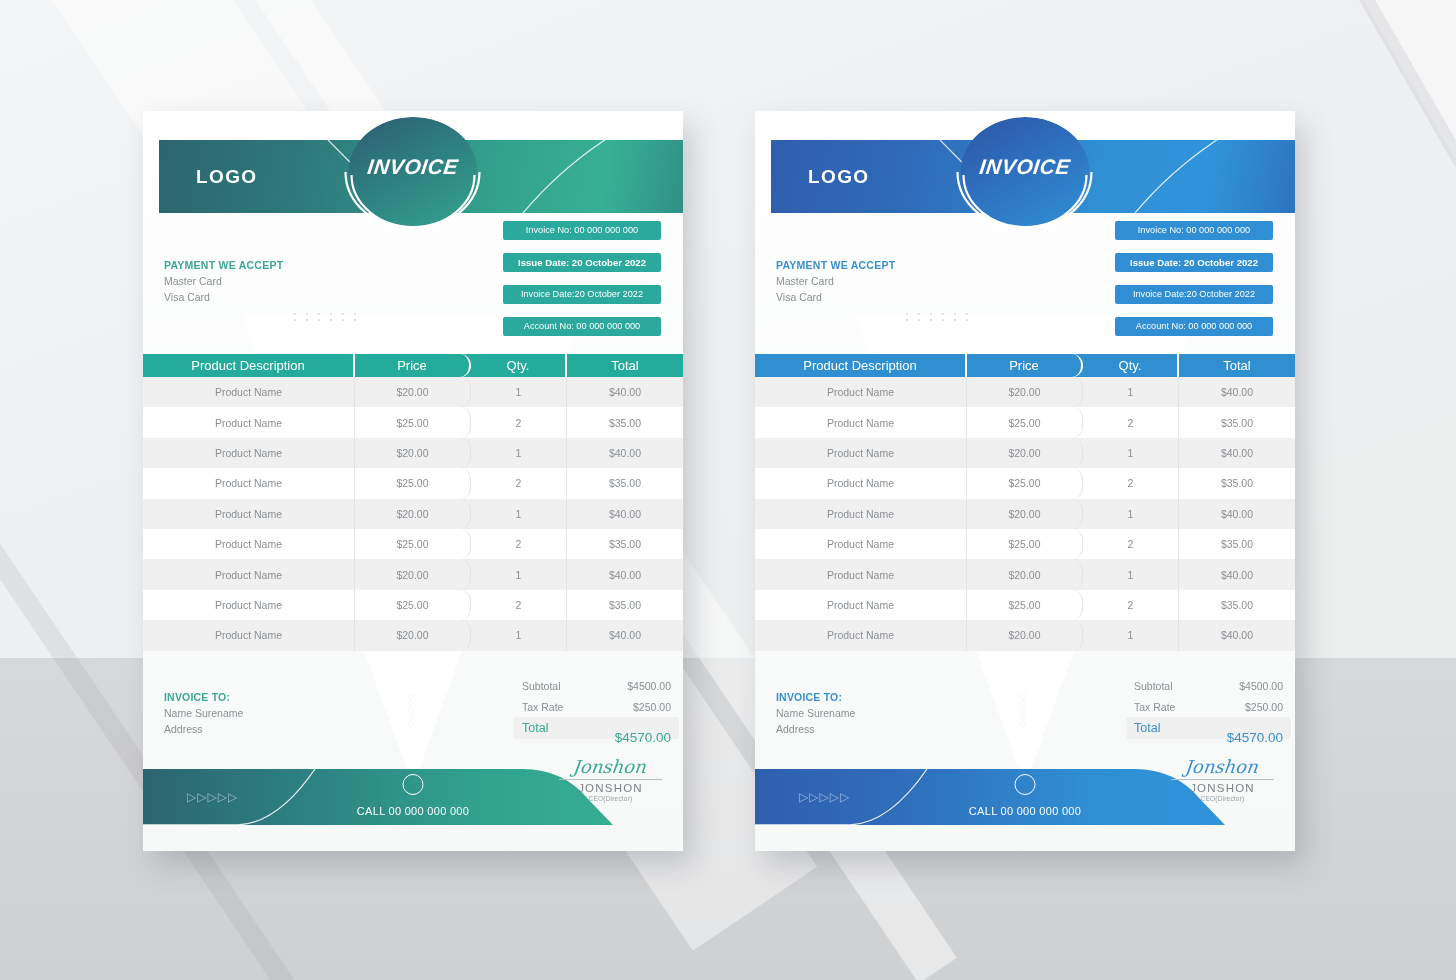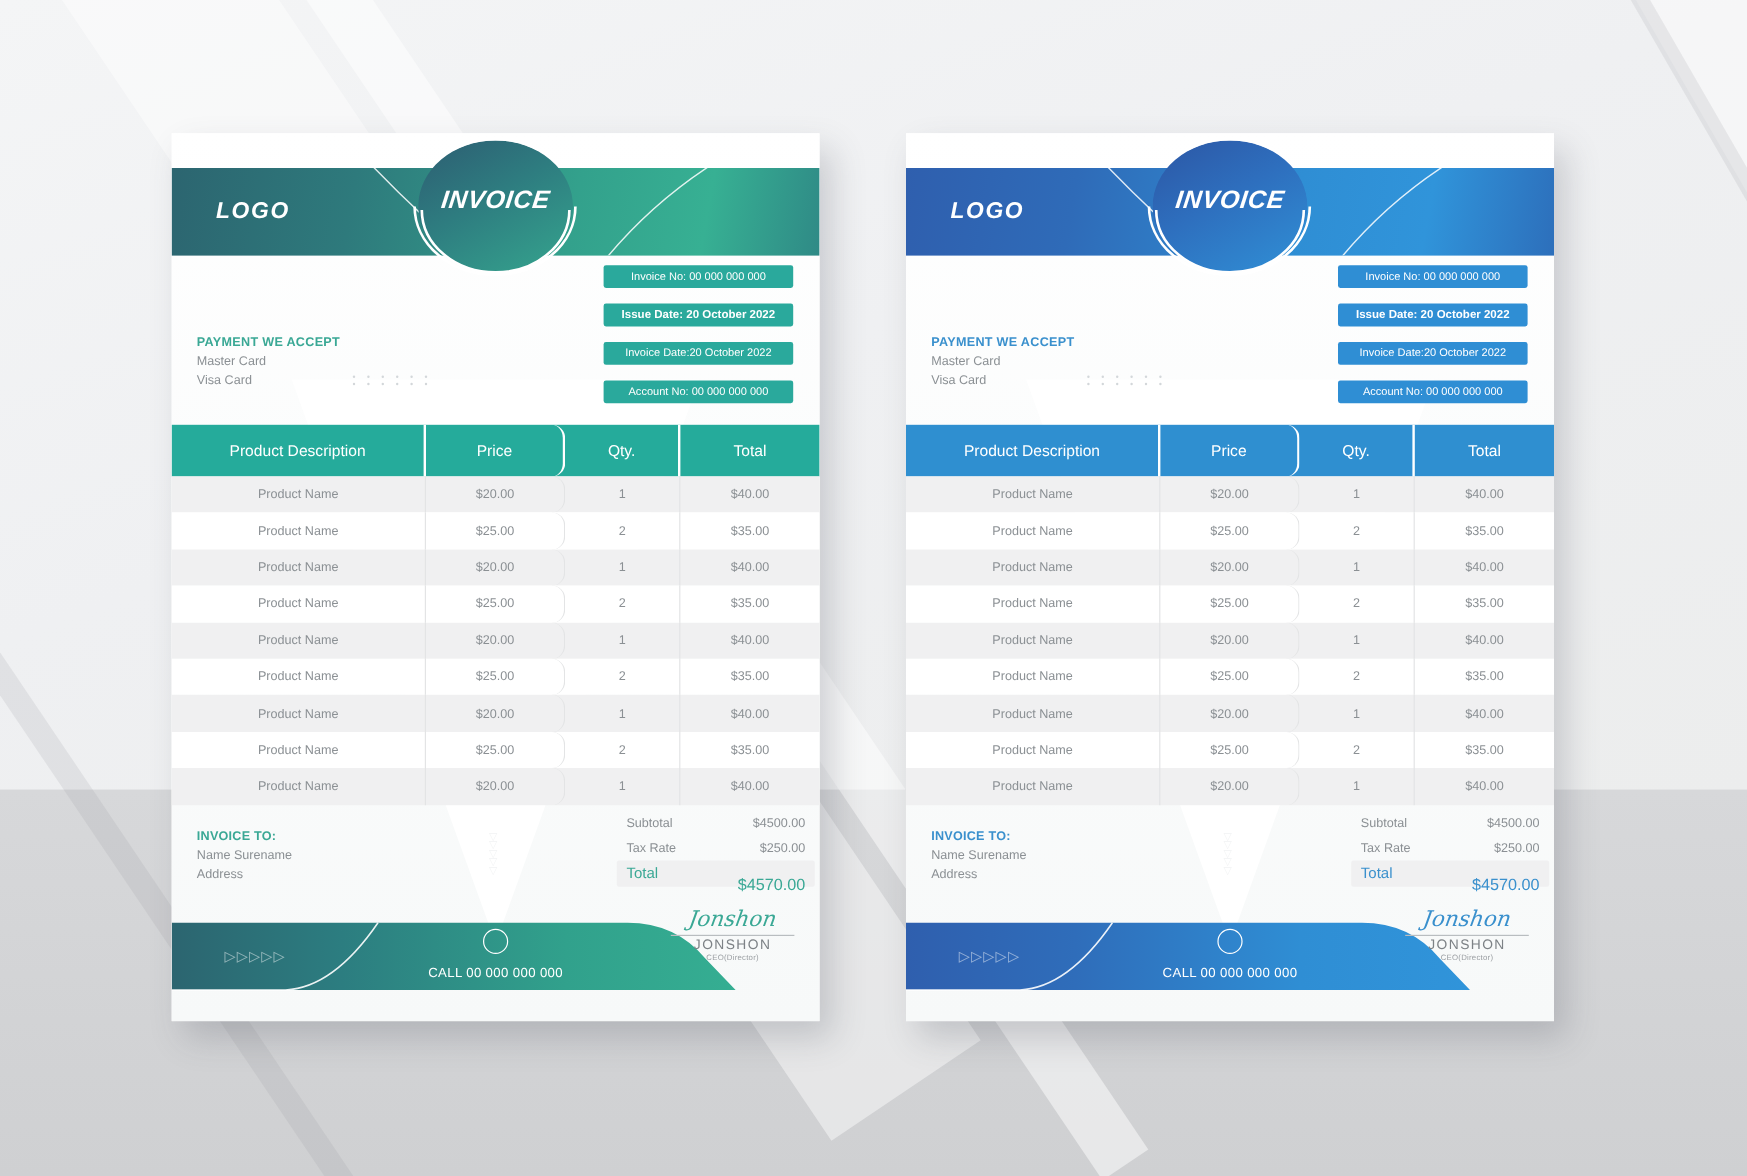--- a/index.html
+++ b/index.html
@@ -53,23 +53,22 @@
   .tri-wm::before{
     content:""; position:absolute; left:-170px; top:0;
     width:340px; height:470px;
     background:#ffffff;
     clip-path:polygon(50% 100%, 0 0, 100% 0);
     opacity:.95;
   }
 
   
   .hdr{
-    position:absolute; left:0; top:29px; width:100%; height:73px;
+    position:absolute; left:16px; top:29px; width:100%; height:73px;
     overflow:hidden;
-    font-style:italic;
   }
   .hdr-teal{ background:linear-gradient(100deg,#2c6570 0%,#2e7a7c 28%,#33a18c 62%,#37b093 82%,#2f8a86 100%); }
   .hdr-blue{ background:linear-gradient(100deg,#2f5fae 0%,#2f6bb8 26%,#2f8ed4 60%,#3094da 80%,#2d6fbb 100%); }
   .hdr svg{ position:absolute; left:0; top:0; width:100%; height:100%; }
 
   .logo{
     position:absolute; left:37px; top:50%; transform:translateY(-50%);
     color:#fff; font-size:19px; font-weight:bold; letter-spacing:1.4px;
   }
   .deco-icon{
@@ -92,42 +91,42 @@
     position:absolute; left:0; top:0; width:145px; height:119px;
   }
   .badge-txt{
     position:absolute; left:0; top:38px; width:145px; text-align:center;
     color:#fff; font-size:21px; font-weight:bold; letter-spacing:.6px;
     font-style:italic; transform:skewX(-7deg);
   }
 
   
   .pay{ position:absolute; left:21px; top:148px; }
-  .pay-title{ font-size:10.5px; font-weight:bold; letter-spacing:.25px;margin-top:20px; }
+  .pay-title{ font-size:10.5px; font-weight:bold; letter-spacing:.25px; }
   .pay-teal .pay-title{ color:#3aa895; }
   .pay-blue .pay-title{ color:#3a90cd; }
   .pay-line{ font-size:10.5px; color:#8b9094; margin-top:4px; }
 
   .dots{ position:absolute; left:151px; top:202px; display:grid;
          grid-template-columns:repeat(6,12px); grid-template-rows:repeat(2,6px); }
   .dots i{ display:block; width:2px; height:2px; border-radius:50%; background:#d3d7da; }
 
   
   .info{ position:absolute; right:22px; top:110px; width:158px; }
   .chip{
     height:19px; line-height:19px; border-radius:2px; color:#fff;
     text-align:center; font-size:9.2px; margin-bottom:13px; white-space:nowrap;
   }
   .chip.strong{ font-weight:bold; font-size:9.6px; }
   .chip-teal{ background:#2aa99c; }
   .chip-blue{ background:#2f8ed4; }
 
   
   .tbl{ position:absolute; left:0; top:243px; width:100%; }
-  .thead{ display:flex; height:43px; }
+  .thead{ display:flex; height:23px; }
   .thead-teal{ background:#25ab9b; }
   .thead-blue{ background:#2f8fd0; }
   .thead .cell{
     color:#fff; font-size:13px; display:flex; align-items:center; justify-content:center;
     border-right:2px solid #fff;
   }
   .thead .cell:last-child{ border-right:none; }
   .c1{ width:212px; } .c2{ width:116px;border-radius:11px; } .c3{ width:96px;text-align:right; } .c4{ width:116px; }
 
   .trow{ display:flex; height:30.4px; }

